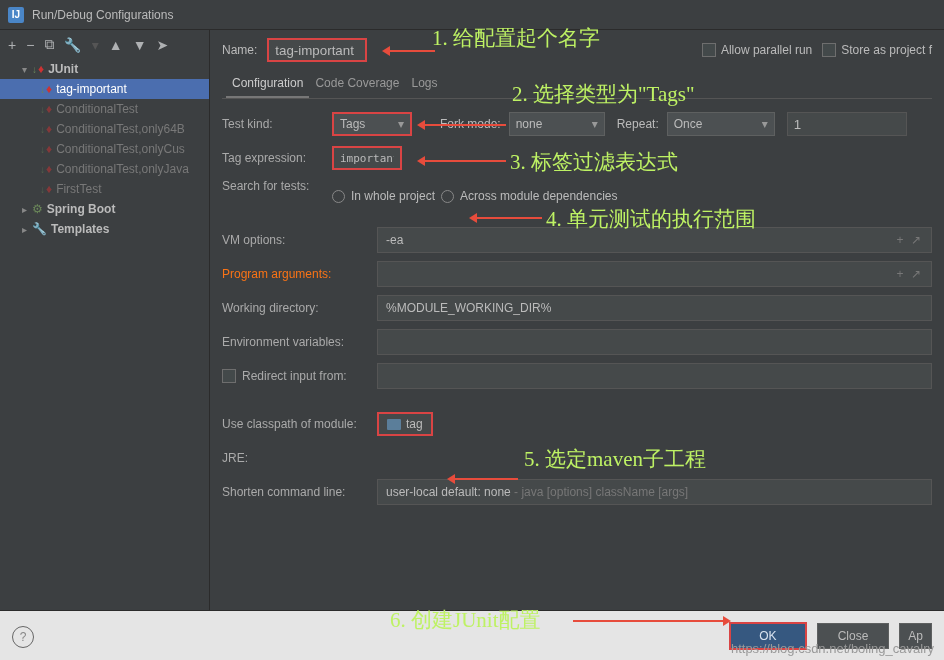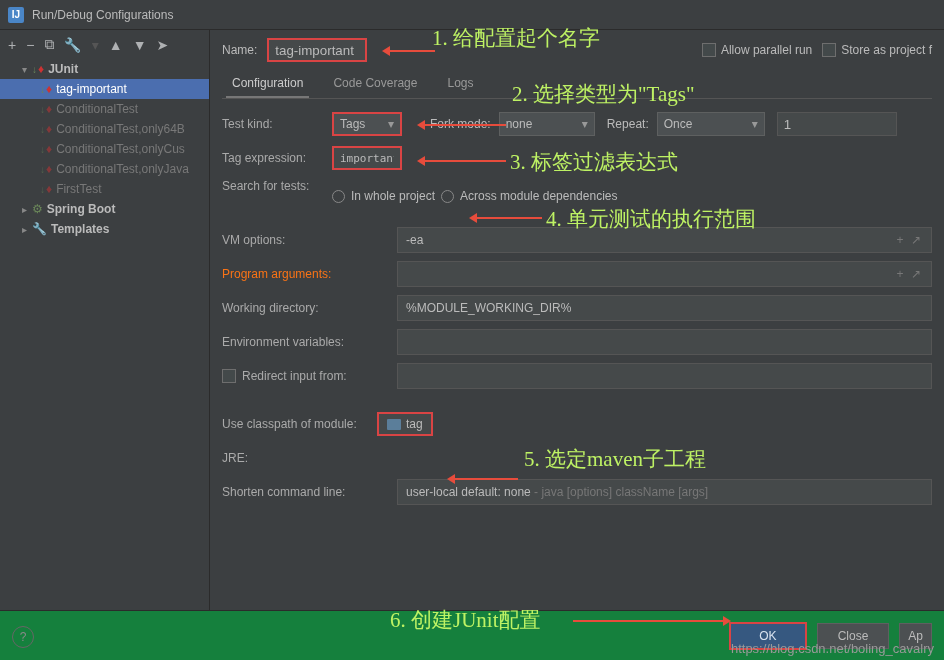--- a/index.html
+++ b/index.html
@@ -19,39 +19,39 @@
 .ti-junit::before { content:"↓"; color:#6a8759; font-size:10px; margin-right:1px; }
 .ti-sel { background:#4b6eaf; color:#fff; }
 .ti-dim { color:#787878; }
 .ti-spring { color:#6a8759; margin-right:4px; }
 .ti-tmpl { color:#afb1b3; margin-right:4px; }
 .content { flex:1; padding: 8px 12px 0 12px; position:relative; overflow:hidden; }
 .toprow { display:flex; align-items:center; gap:10px; margin-bottom:8px; }
 .input { background:#45494a; border:1px solid #555; color:#bbb; padding:3px 6px; height:24px; }
 .chk { display:flex; align-items:center; gap:5px; }
 .chk-box { width:14px; height:14px; border:1px solid #6e6e6e; background:#43494a; }
-.tabs { border-bottom:1px solid #555; display:flex; gap:18px; padding-left:4px;text-align:right; }
+.tabs { border-bottom:1px solid #555; display:flex; padding-left:4px;text-align:right; }
 .tab { padding:6px 6px; color:#999; cursor:pointer; }
 .tab.active { color:#ccc; border-bottom:2px solid #777; }
 .form { padding-top:10px; }
 .row { display:flex; align-items:center; min-height:30px; margin-bottom:4px; }
 .row .lbl { width:155px; color:#aaa; }
 .row .lbl.dim { color:#f97316; }
 .select { background:#4c5052; border:1px solid #5e6060; color:#bbb; height:24px; padding:2px 22px 2px 6px; position:relative; display:inline-flex; align-items:center; }
 .select::after { content:"▾"; position:absolute; right:6px; color:#999; }
 .radio-group { display:flex; gap:6px; margin-top:12px; }
 .radio { display:flex; align-items:center; gap:6px; }
 .radio-dot { width:13px; height:13px; border-radius:50%; border:1px solid #888; display:flex; align-items:center; justify-content:center; }
 .radio-dot.checked::after { content:""; width:7px; height:7px; border-radius:50%; background:#bbb; }
-.wide-input { flex:1; background:#45494a; border:1px solid #555; color:#bbb; height:26px; padding:3px 8px; display:flex; align-items:center; justify-content:space-between;margin-left:20px; }
+.wide-input { flex:1; background:#45494a; border:1px solid #555; color:#bbb; height:26px; padding:3px 8px; display:flex; align-items:center; justify-content:space-between; }
 .wide-input .hint { color:#777; }
 .plus-icons { color:#777; letter-spacing:2px; }
 .module-chip { background:#45494a; border:1px solid #555; padding:3px 8px; display:inline-flex; align-items:center; gap:5px; height:24px; }
 .module-chip .folder { width:14px; height:11px; background:#5b7e9a; border-radius:1px; }
-.bottom-bar { position:absolute; bottom:0; left:0; right:0; height:50px; background:#15803d; border-top:1px solid #2b2b2b; display:flex; align-items:center; justify-content:flex-end; gap:10px; padding:0 12px; }
+.bottom-bar { position:absolute; bottom:0; left:0; right:0; height:50px; background:#e5e5e5; border-top:1px solid #2b2b2b; display:flex; align-items:center; justify-content:flex-end; gap:10px; padding:0 12px; }
 .btn { padding:5px 20px; background:#4c5052; border:1px solid #5e6060; color:#bbb; cursor:pointer; }
 .btn.primary { background:#365880; border-color:#4c708c; color:#d8e2ef; }
 .help { position:absolute; bottom:12px; left:12px; width:22px; height:22px; border:1px solid #666; border-radius:50%; display:flex; align-items:center; justify-content:center; color:#888; }
 .redbox { border:2px solid #d94444 !important; }
 .anno { position:absolute; color:#bef264; font-size:21px; font-family: Liberation Serif, serif; pointer-events:none; white-space:nowrap; }
 .arrow { position:absolute; height:2px; background:#e74c3c; pointer-events:none; }
 .arrow::before { content:""; position:absolute; left:-8px; top:-4px; border:5px solid transparent; border-right:8px solid #e74c3c; }
 .watermark { position:absolute; bottom:4px; right:10px; color:#999; font-size:13px; }
 </style>
 </head>
@@ -134,21 +134,21 @@
 
     <div class="tabs">
       <div class="tab active">Configuration</div>
       <div class="tab">Code Coverage</div>
       <div class="tab">Logs</div>
     </div>
 
     <div class="form">
       <div class="row">
         <span class="lbl" style="width:110px">Test kind:</span>
-        <div class="select redbox" style="width:70px">
+        <div class="select redbox" style="width:80px">
             <span>Tags</span>
           </div>
         <span style="width:28px"></span>
         <span>Fork mode:</span>
         <span style="width:8px"></span>
         <div class="select" style="width:96px">
             <span>none</span>
           </div>
         <span style="width:12px"></span>
         <span>Repeat:</span>

